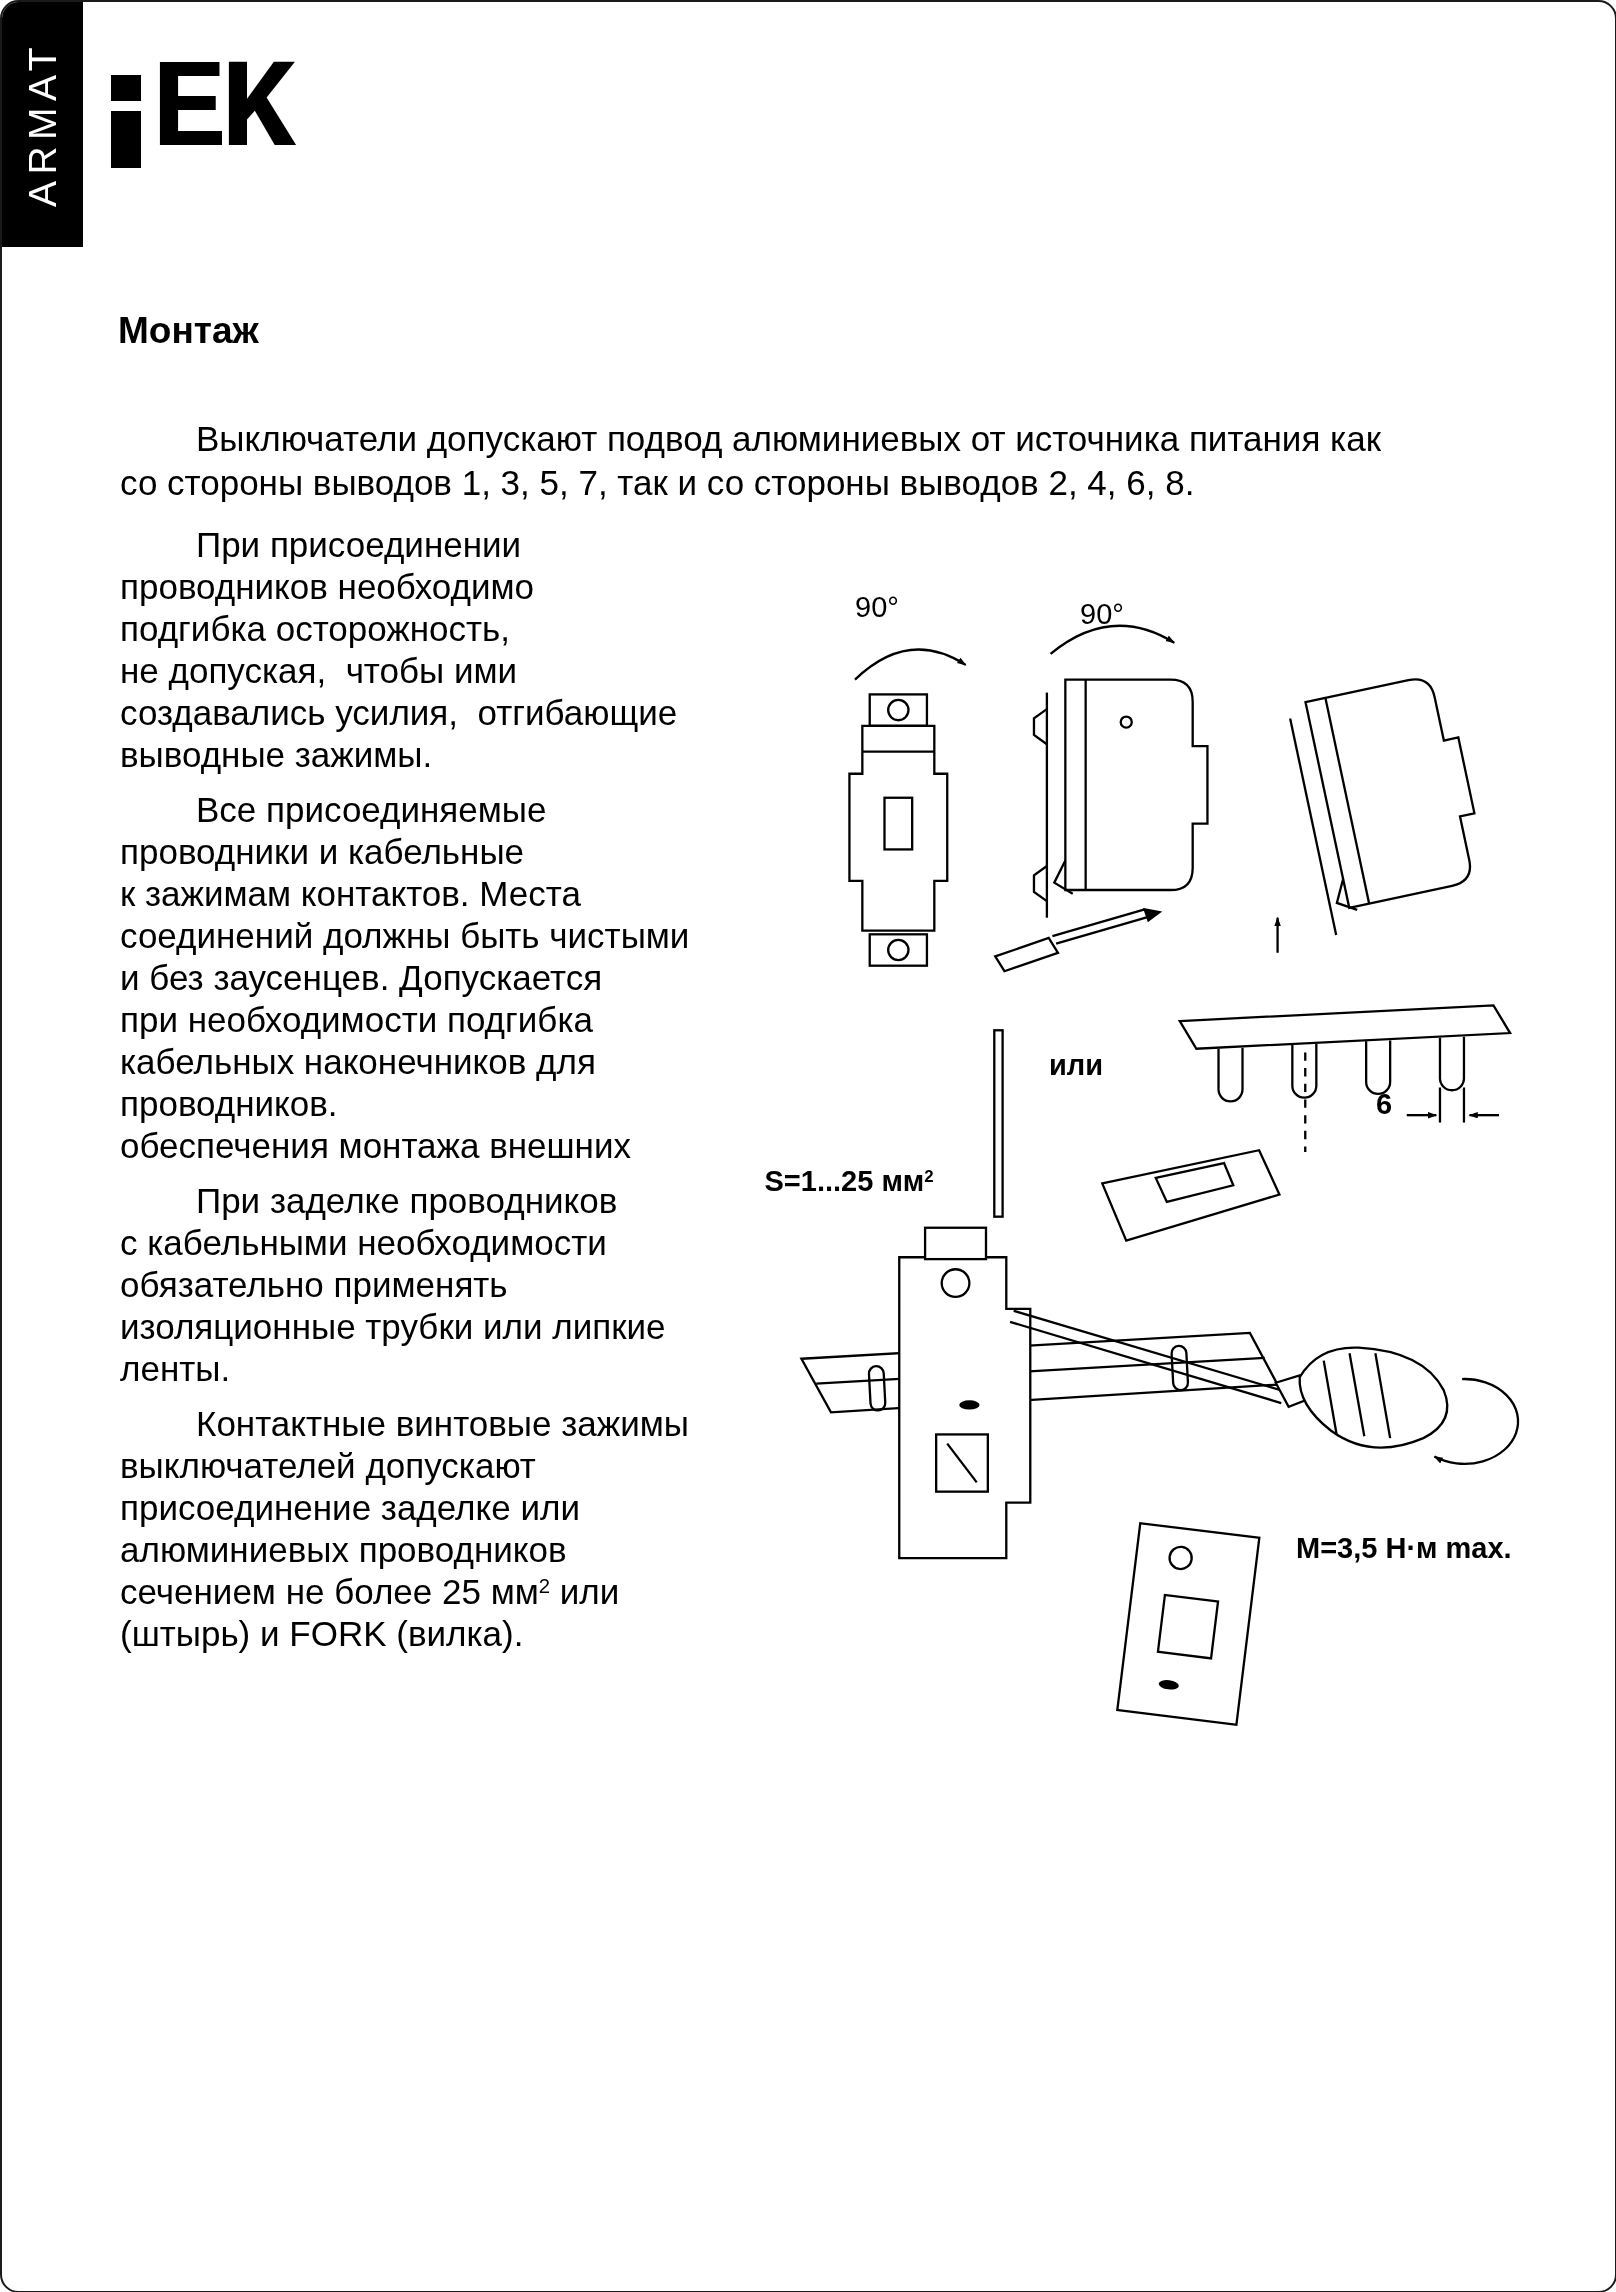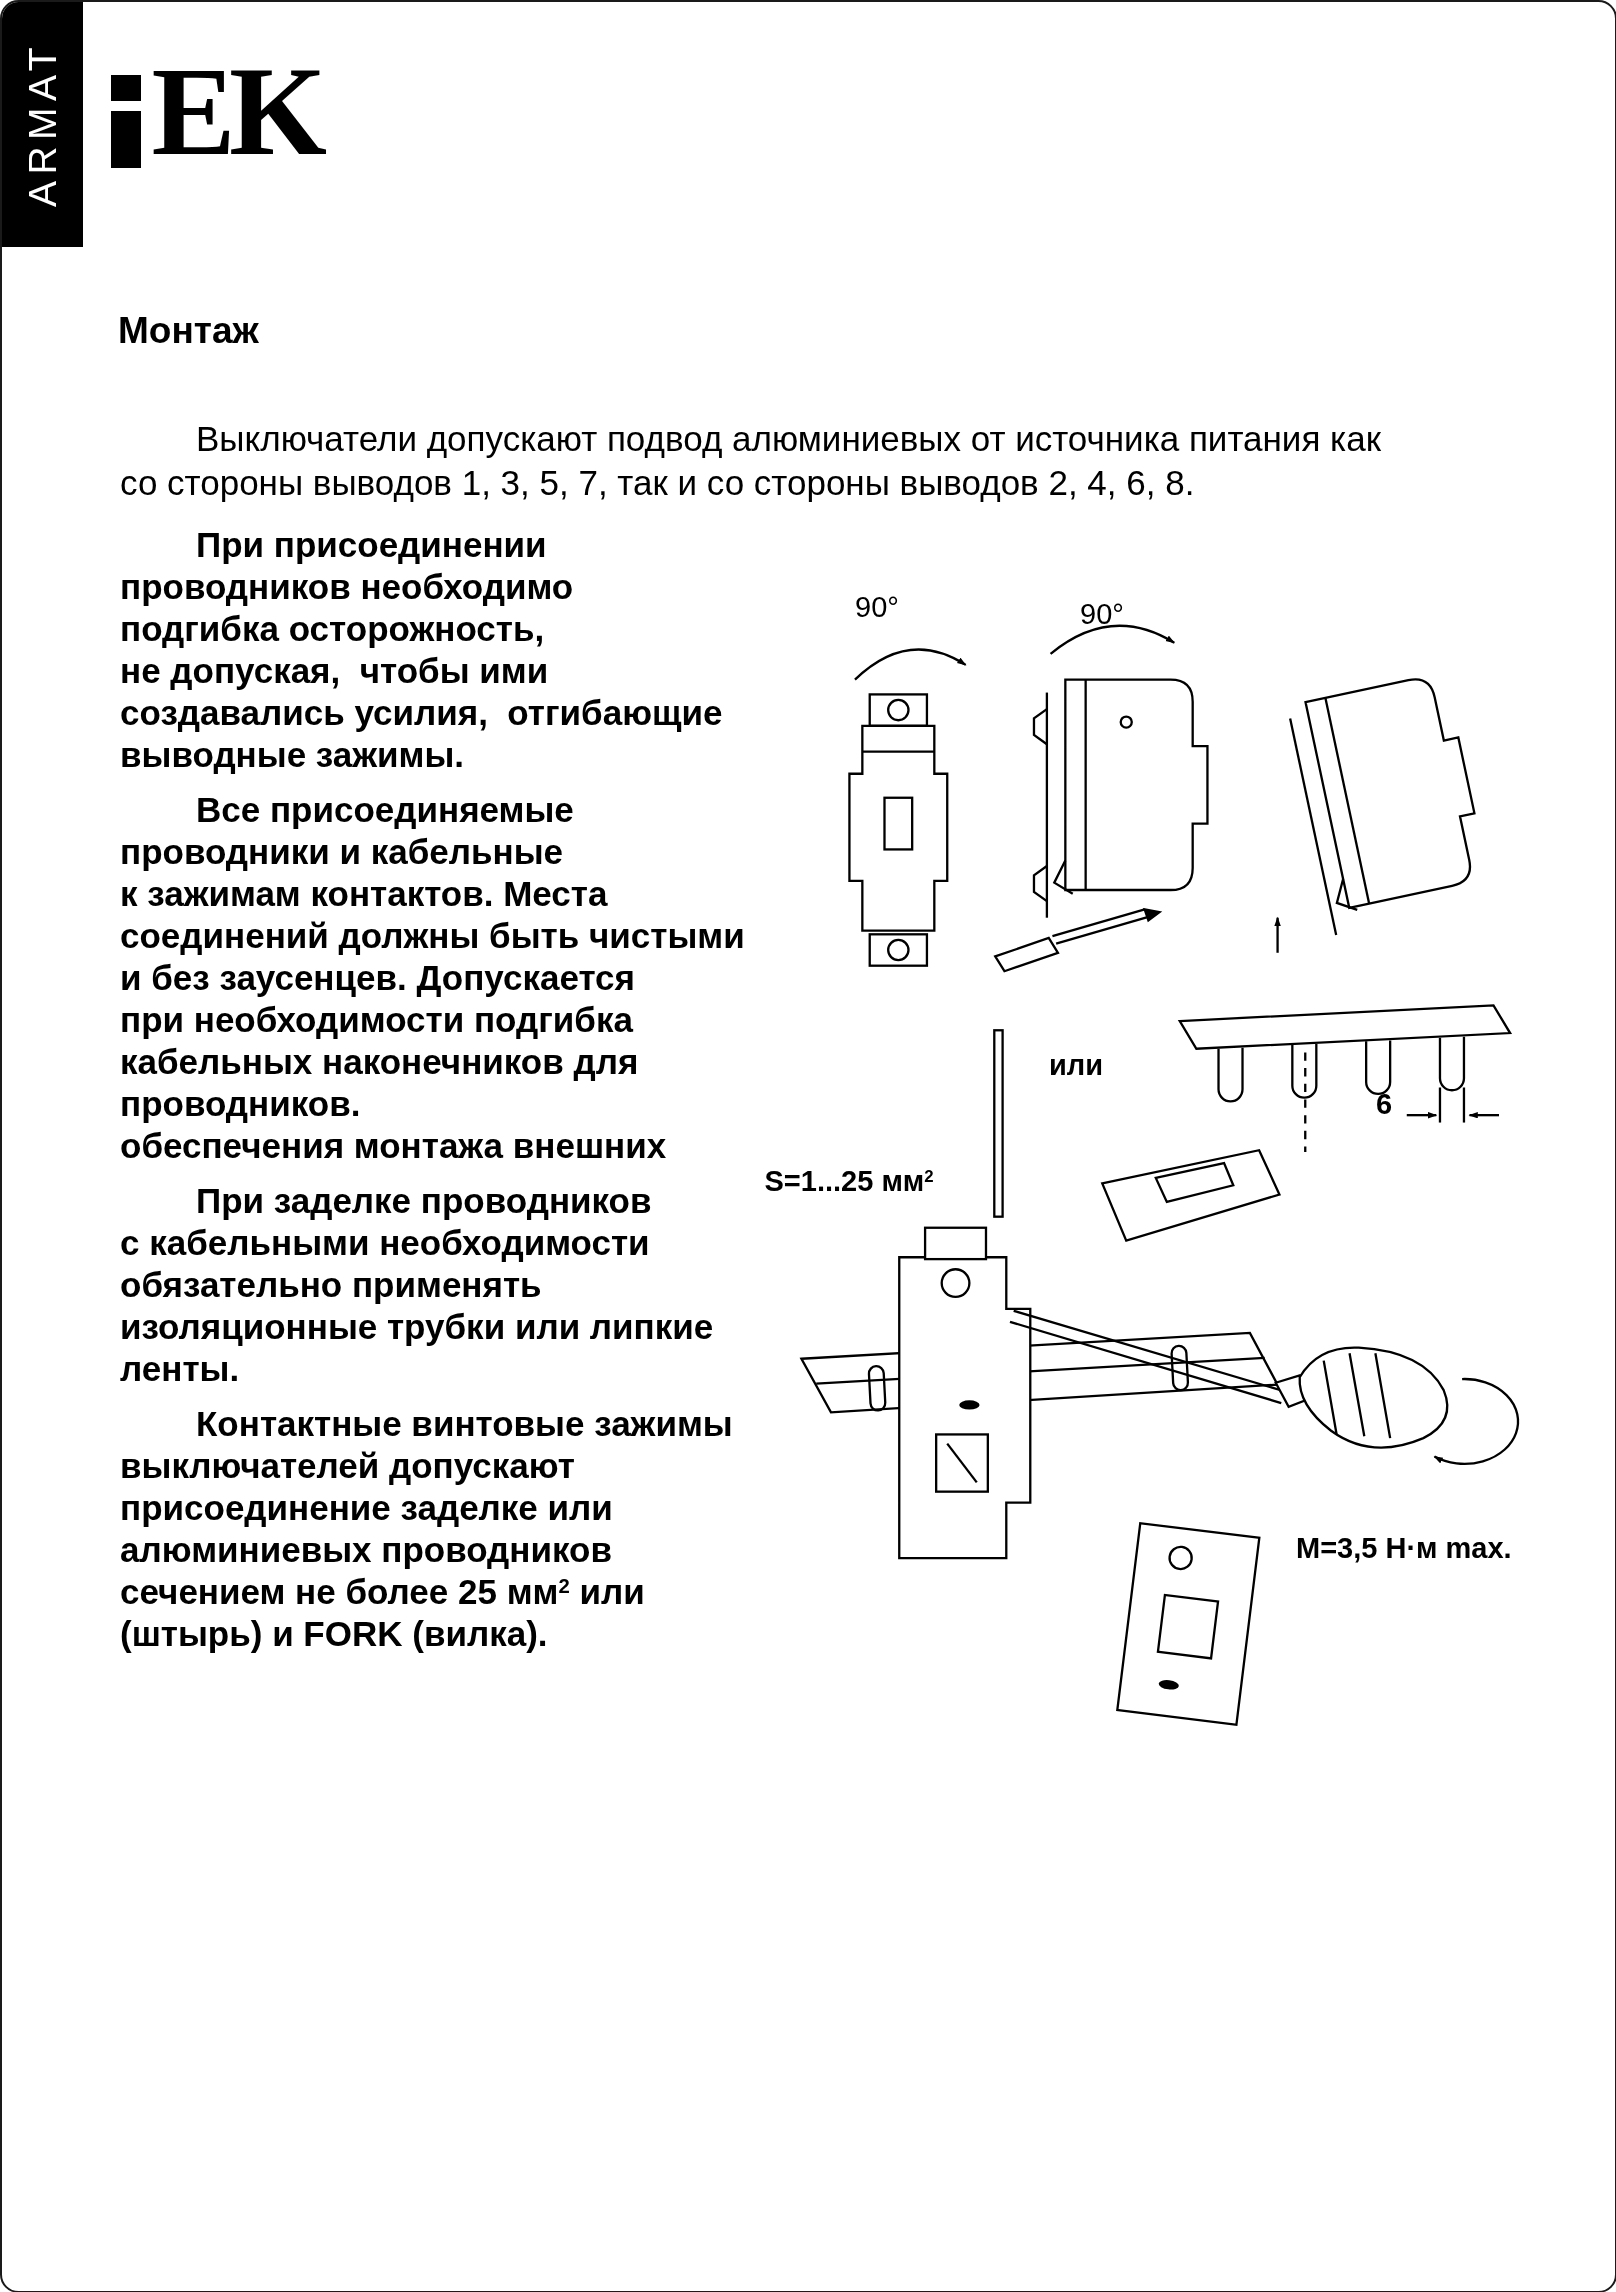--- a/index.html
+++ b/index.html
@@ -33,36 +33,36 @@
     position:absolute; left:109px; top:48px;
     height:118px;
     display:flex; align-items:flex-end;
   }
   .logo-i { width:29.5px; margin-right:11px; display:flex; flex-direction:column; justify-content:flex-end; height:113px; }
   .logo-i-dot  { width:29.5px; height:26px; background:#000; margin-bottom:10px; }
   .logo-i-stem { width:29.5px; height:57px; background:#000; }
   .logo-ek {
     font-size:126px; font-weight:bold; line-height:0.9;
     letter-spacing:-6.5px;
-    font-family:Liberation Serif, serif;
+    font-family:Liberation Mono, monospace;
   }
   .heading {
     position:absolute; left:116px; top:308px;
     font-size:37px; font-weight:bold;
   }
   .p1 {
     position:absolute; left:118px; top:415px;
     font-size:35px; line-height:44px;
   }
   .col {
     position:absolute; left:118px; top:522px;
     width:657px;
     font-size:35px; line-height:42px;
   }
-  .para { margin:0 0 13px 0;font-weight:bold; }
+  .para { margin:0 0 13px 0; }
   .line { white-space:pre; }
   .indent { padding-left:76px; }
   sup, .sup {
     font-size:0.58em;
     vertical-align:baseline;
     position:relative; top:-0.55em;
     line-height:0;
   }
   
   .figures { position:absolute; left:757px; top:554px; width:812px; height:1218px; }

